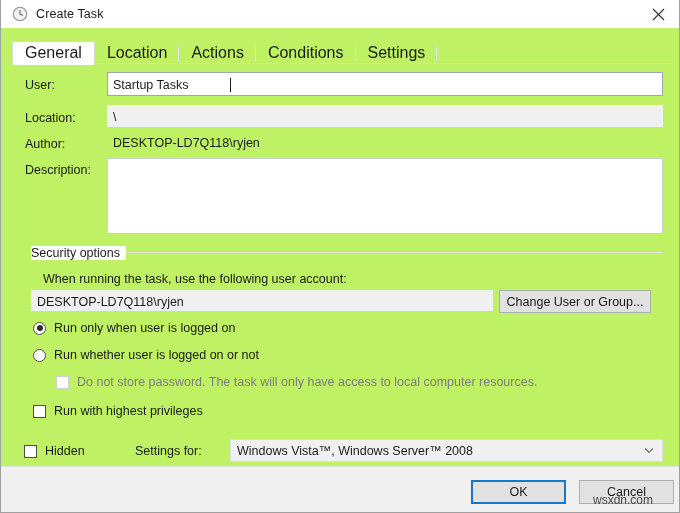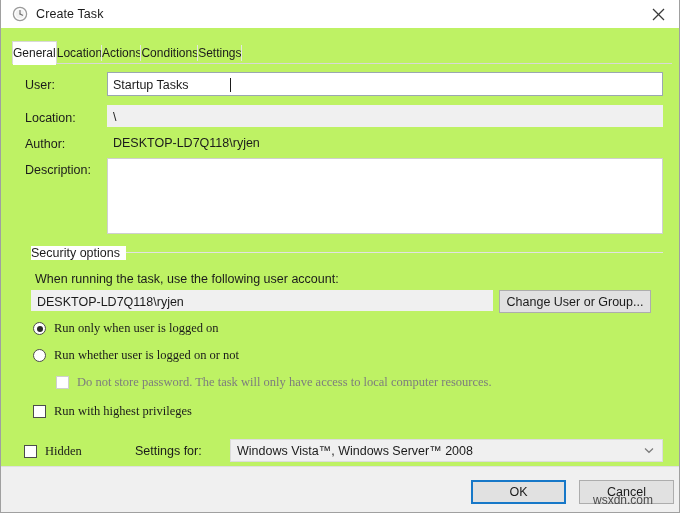--- a/index.html
+++ b/index.html
@@ -71,24 +71,24 @@
   .tabstrip::after {
     content: "";
     position: absolute;
     left: 0; right: 0; bottom: 0;
     height: 1px;
     background: #d8d8d8;
   }
   .tab {
     position: relative;
     height: 22px;
-    padding: 0 0;
-    display: flex;
-    align-items: center;
-    font-size: 12px;
+    padding: 0 12px;
+    display: flex;
+    align-items: center;
+    font-size: 16px;
     color: #1b1b1b;
     background: transparent;
     cursor: default;
     white-space: nowrap;
     z-index: 2;
     margin-top: 27px;
   }
   .tab.active {
     background: #ffffff;
     border-left: 1px solid #d8d8d8;
@@ -238,21 +238,20 @@
     flex: none;
   }
   .checkbox.disabled {
     border-color: #cfcfcf;
     background: #ffffff;
   }
   .optlabel {
     margin-left: 8px;
     font-size: 12.5px;
     color: #1b1b1b;
-    font-family: Liberation Serif, serif;
   }
   .optlabel.disabled { color: #7d7d7d; margin-left: 8px; }
 
   
   .combo {
     position: absolute;
     box-sizing: border-box;
     background: #f0f0f0;
     border: 1px solid #dcdcdc;
     font-size: 12.5px;
@@ -347,21 +346,21 @@
   </div>
 
   <div class="form-label" style="left:24px; top:163px;">Description:</div>
   <div class="textarea" style="left:106px; top:158px; width:556px; height:76px;">
     <span></span>
   </div>
 
   <div class="groupbox-label" style="left:30px; top:246px;">Security options</div>
   <div class="groupbox-line" style="left:100px; top:252px; width:562px;"></div>
 
-  <div class="static-text" style="left:34px; top:272px;">When running the task, use the following user account:</div>
+  <div class="static-text" style="left:42px; top:272px;">When running the task, use the following user account:</div>
 
   <div class="textbox readonly" style="left:30px; top:290px; width:462px; height:21px;">
     <span>DESKTOP-LD7Q118\ryjen</span>
   </div>
 
   <div class="btn" style="left:498px; top:290px; width:152px; height:23px;">
     <span>Change User or Group...</span>
   </div>
 
   <div class="optrow" style="left:32px; top:321px;">

